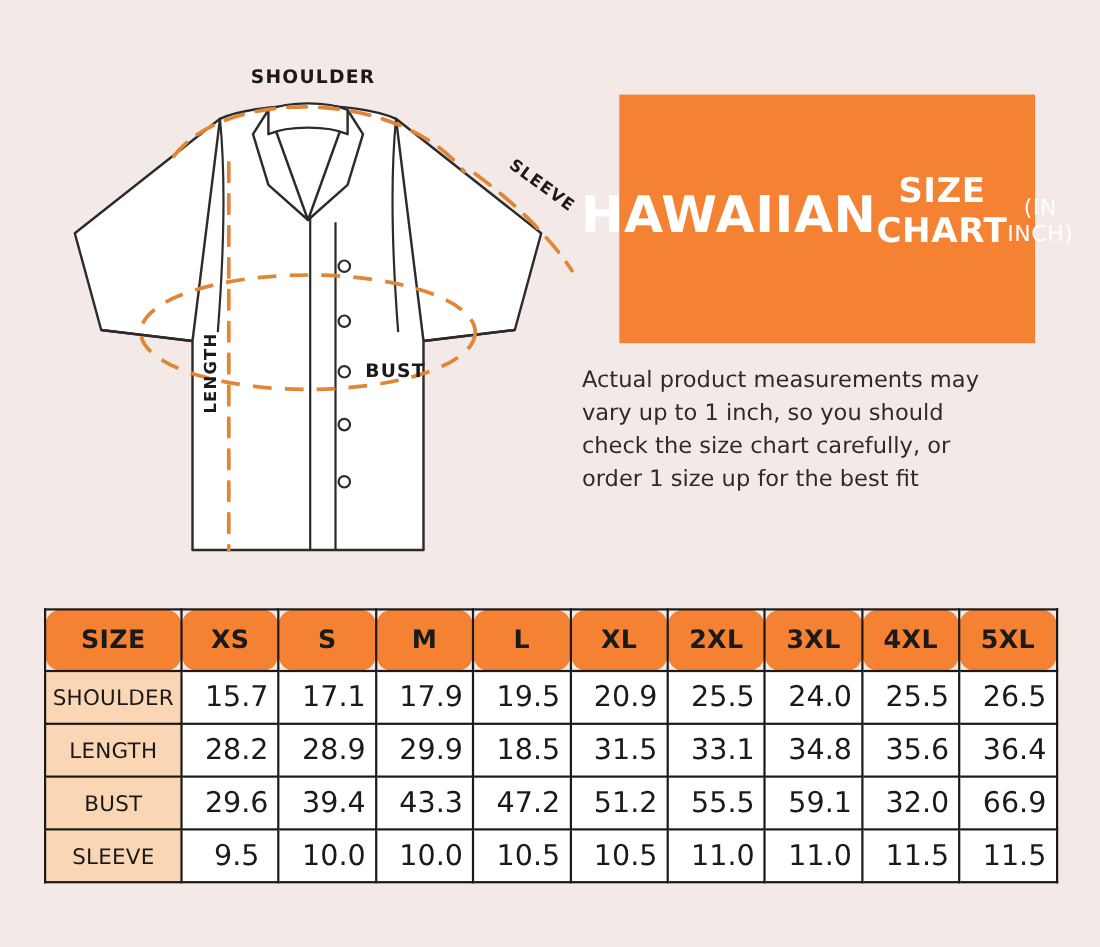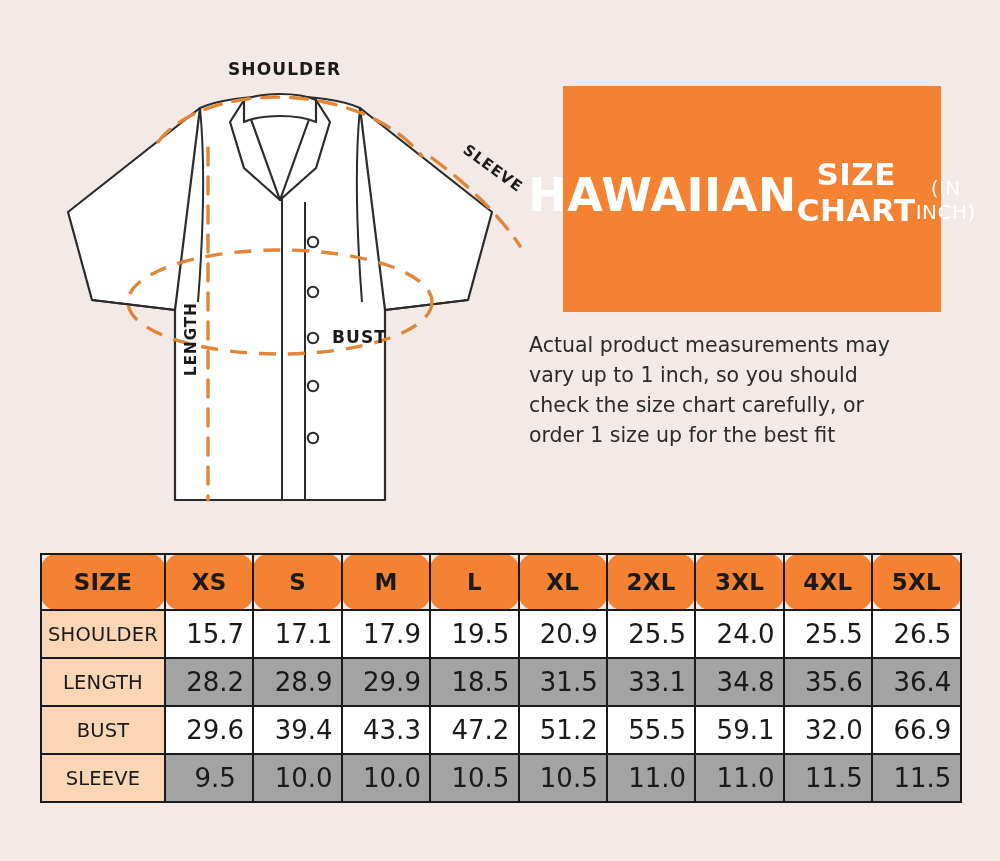--- a/index.html
+++ b/index.html
@@ -126,21 +126,21 @@
   }
   table.size-chart tbody td {
     background: #fdece0;
     font-size: 26px;
     padding-left: 14px;
   }
   table.size-chart tbody tr.shade-a td {
     background: #ffffff;
   }
   table.size-chart tbody tr.shade-b td {
-    background: #a3a3a3;
+    background: #ffffff;
   }
   col.c-label { width: 124px; }
   col.c-size  { width: 88.4px; }
 
   
   .lbl {
     font-family: "DejaVu Sans", sans-serif;
     font-weight: bold;
     fill: #1a1a1a;
   }

